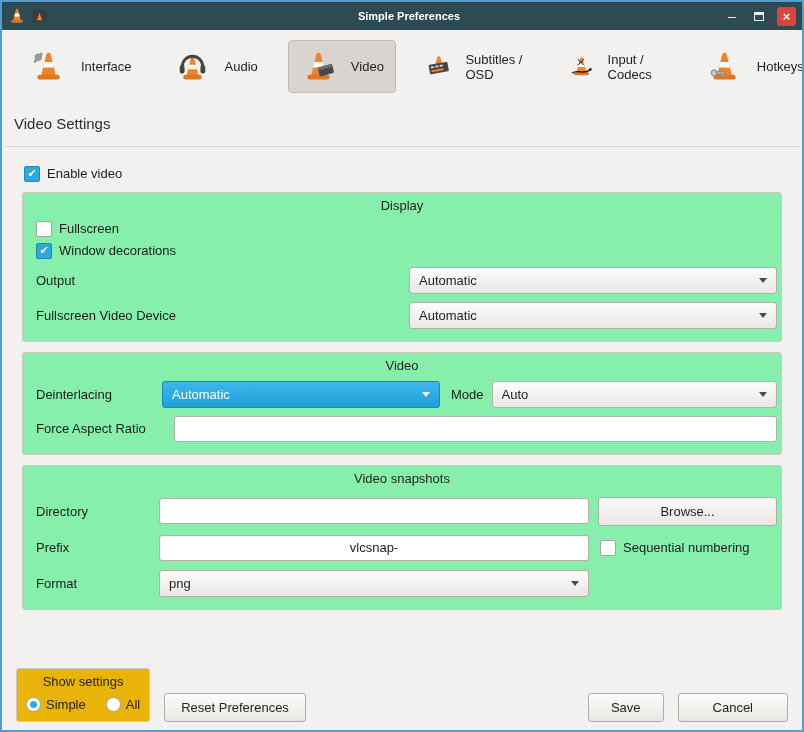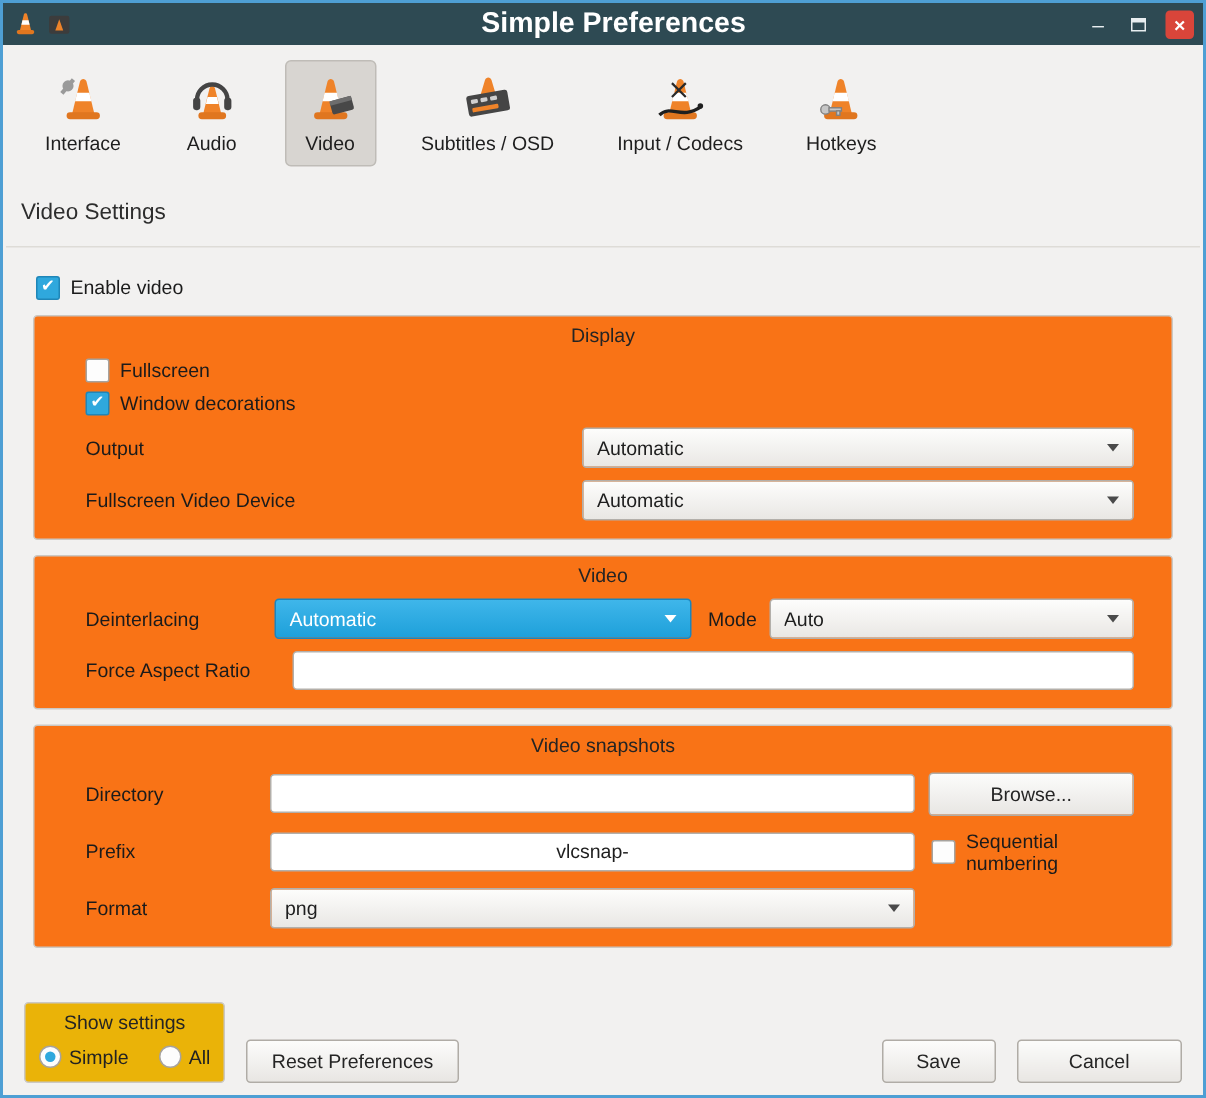--- a/index.html
+++ b/index.html
@@ -10,33 +10,33 @@
     color:#222;
   }
   
   .titlebar {
     position:relative; height:28px; background:#2e4a53;
     display:flex; align-items:center; padding:0 6px;
   }
   .titlebar .tb-left { display:flex; align-items:center; gap:6px; }
   .win-title {
     position:absolute; left:14px; right:0; text-align:center;
-    color:#ffffff; font-weight:bold; font-size:19px; pointer-events:none;
+    color:#ffffff; font-weight:bold; font-size:11px; pointer-events:none;
   }
   .win-controls { margin-left:auto; display:flex; align-items:center; gap:9px; z-index:2; }
   .win-btn { color:#e8eef0; font-size:14px; line-height:20px; width:18px; text-align:center; cursor:default; }
   .max-box { display:inline-block; width:10px; height:9px; border:1.5px solid #e8eef0; border-top-width:3px; }
   .close-btn {
     width:19px; height:19px; background:#d9453a; border-radius:3px;
     color:#fff; font-size:13px; line-height:19px; text-align:center; font-weight:bold;
   }
   
   .toolbar { display:flex; align-items:flex-start; gap:18px; padding:10px 16px 6px; }
   .tb-item {
-    display:flex; flex-direction:column; align-items:center; gap:3px;
+    display:flex; flex-direction:row; align-items:center; gap:14px;
     padding:7px 11px; border:1px solid transparent; border-radius:4px; font-size:13px; color:#1e1e1e;
   }
   .tb-item.selected { background:#d8d5d1; border-color:#bfbcb7; }
   .tb-icon { width:37px; height:37px; }
   
   .page-title { margin:12px 0 0 12px; font-size:15px; line-height:26px; color:#2d2d2d; font-weight:400; }
   .heading-sep { border:none; border-top:1px solid #dedcd7; margin:9px 2px 0; }
   
   .check-row { display:inline-flex; align-items:center; gap:7px; font-size:13px; color:#1b1b1b; }
   .checkbox {
@@ -60,21 +60,21 @@
     height:26px; background:#ffffff; border:1px solid #b3afaa; border-radius:3px;
     padding:0 8px; font-size:13px; color:#1e1e1e; font-family:inherit; outline:none; width:100%;text-align:center;
   }
   .btn {
     height:29px; padding:0 16px; background:linear-gradient(#fcfcfb,#e8e6e3);
     border:1px solid #b0aca6; border-radius:3px; font-size:13px; color:#242424; font-family:inherit;
   }
   
   .group {
     margin:10px 20px 0; border:1px solid #cbc8c3; border-radius:3px;
-    padding:4px 25px 12px; position:relative; background:#f97316;
+    padding:4px 4px 12px; position:relative; background:#86efac;
   }
   .group-title { text-align:center; font-size:13px; color:#242424; line-height:18px; }
   .row { display:flex; align-items:center; }
   .label { font-size:13px; color:#1b1b1b; }
   
   .display-check { margin:6px 0 0 9px; display:flex; }
   .combo-row { margin-top:8px; padding-left:9px; }
   .combo-row .label { flex:1; }
   .combo-row .combo { width:368px; flex:none; }
   

